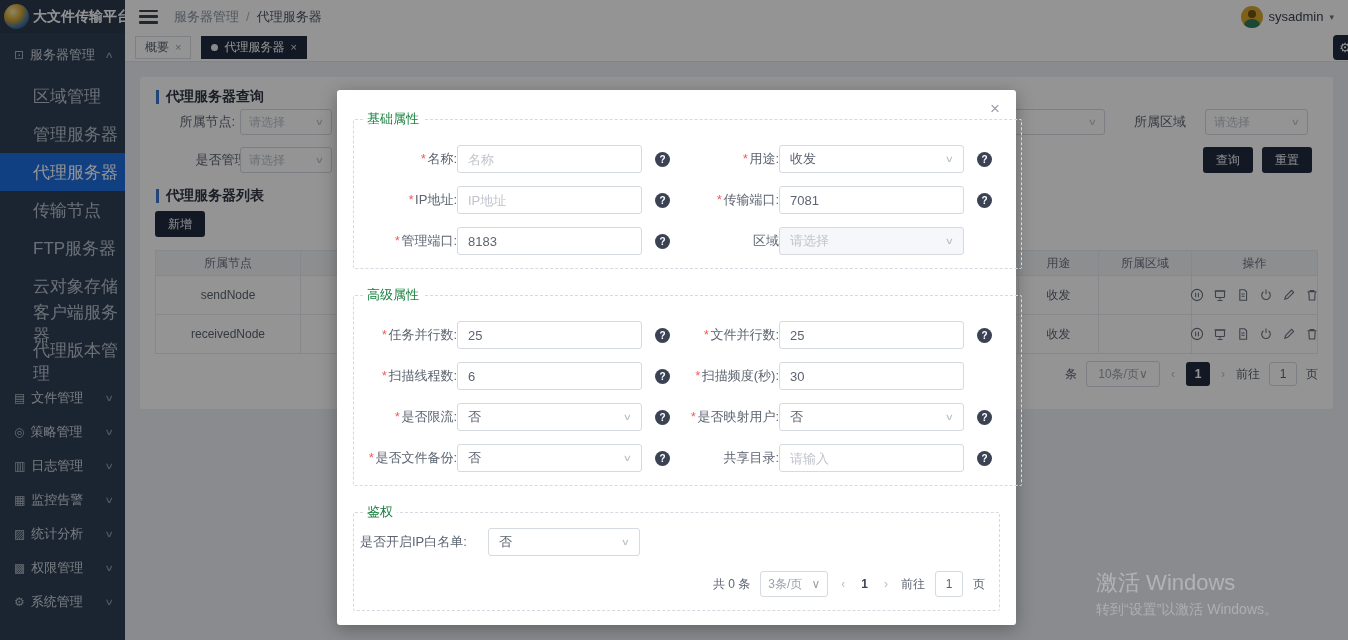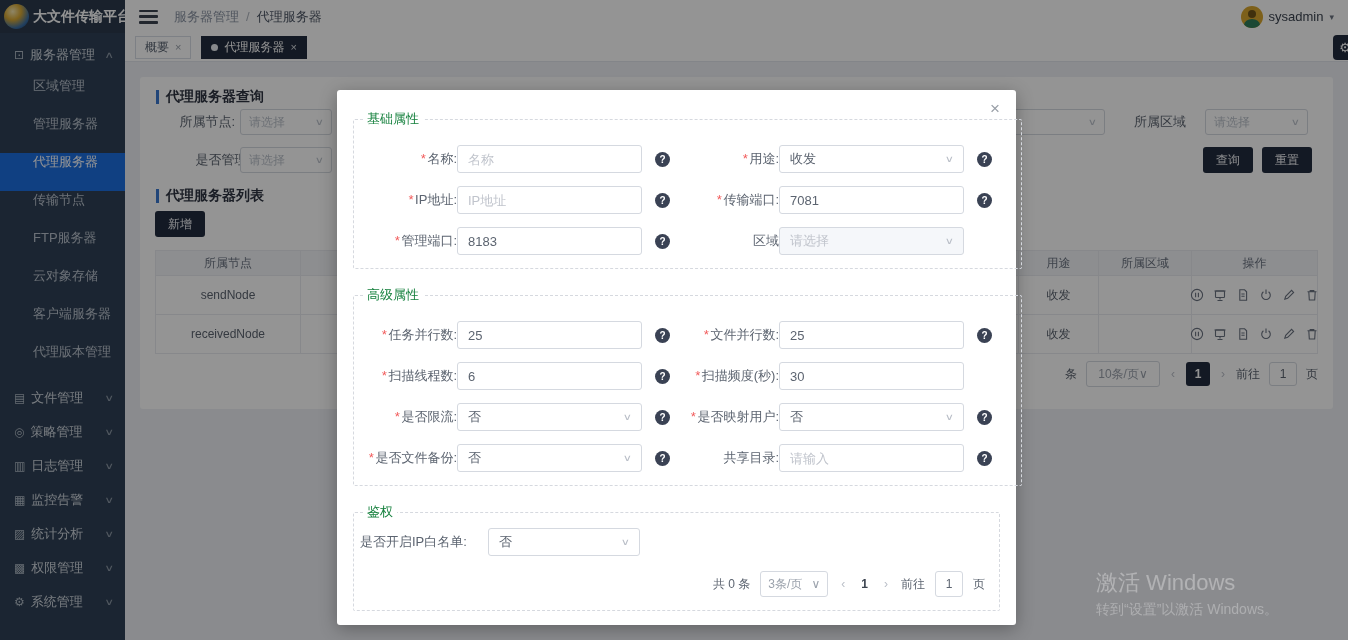--- a/index.html
+++ b/index.html
@@ -8,21 +8,21 @@
 
   
   .sidebar { position:absolute; left:0; top:0; width:125px; height:640px; background:#304156; z-index:1; }
   .logo-bar { height:33px; display:flex; align-items:center; padding-left:4px; background:#2b3a4d; }
   .logo-circle { width:25px; height:25px; border-radius:50%; flex-shrink:0;
     background:radial-gradient(circle at 35% 30%, #f6e7b0 0%, #d8a833 35%, #3a6ea5 70%, #16324e 100%); }
   .logo-title { color:#fff; font-size:14px; font-weight:bold; margin-left:4px; letter-spacing:0; white-space:nowrap; }
   .menu-group { height:44px; display:flex; align-items:center; padding:0 12px 0 14px; color:#cfd6de; font-size:13px; cursor:pointer; }
   .menu-group .gicon { font-size:12px; margin-right:6px; color:#aeb9c4; }
   .menu-group .chev { margin-left:auto; font-size:9px; color:#8b97a5; transform:scaleX(1.5); }
-  .submenu-item { height:38px; display:flex; align-items:flex-start; padding-left:33px; color:#b9c2cd; font-size:13px; cursor:pointer; }
+  .submenu-item { height:38px; display:flex; align-items:center; padding-left:33px; color:#b9c2cd; font-size:17px; cursor:pointer; }
   .submenu-item.active { background:#1c6ee0; color:#fff; }
   .menu-group.small { height:34px; }
 
   
   .topbar { position:absolute; left:125px; top:0; right:0; height:33px; background:#fff; display:flex; align-items:center; padding:0 14px; z-index:1; }
   .hamburger { width:19px; height:14px; display:flex; flex-direction:column; justify-content:space-between; cursor:pointer; }
   .hamburger span { display:block; height:2.5px; background:#3c4450; border-radius:1px; }
   .crumb { margin-left:16px; font-size:13px; color:#8a93a3; }
   .crumb .sep { margin:0 7px; color:#aeb4bd; }
   .crumb .last { color:#4c5564; }

